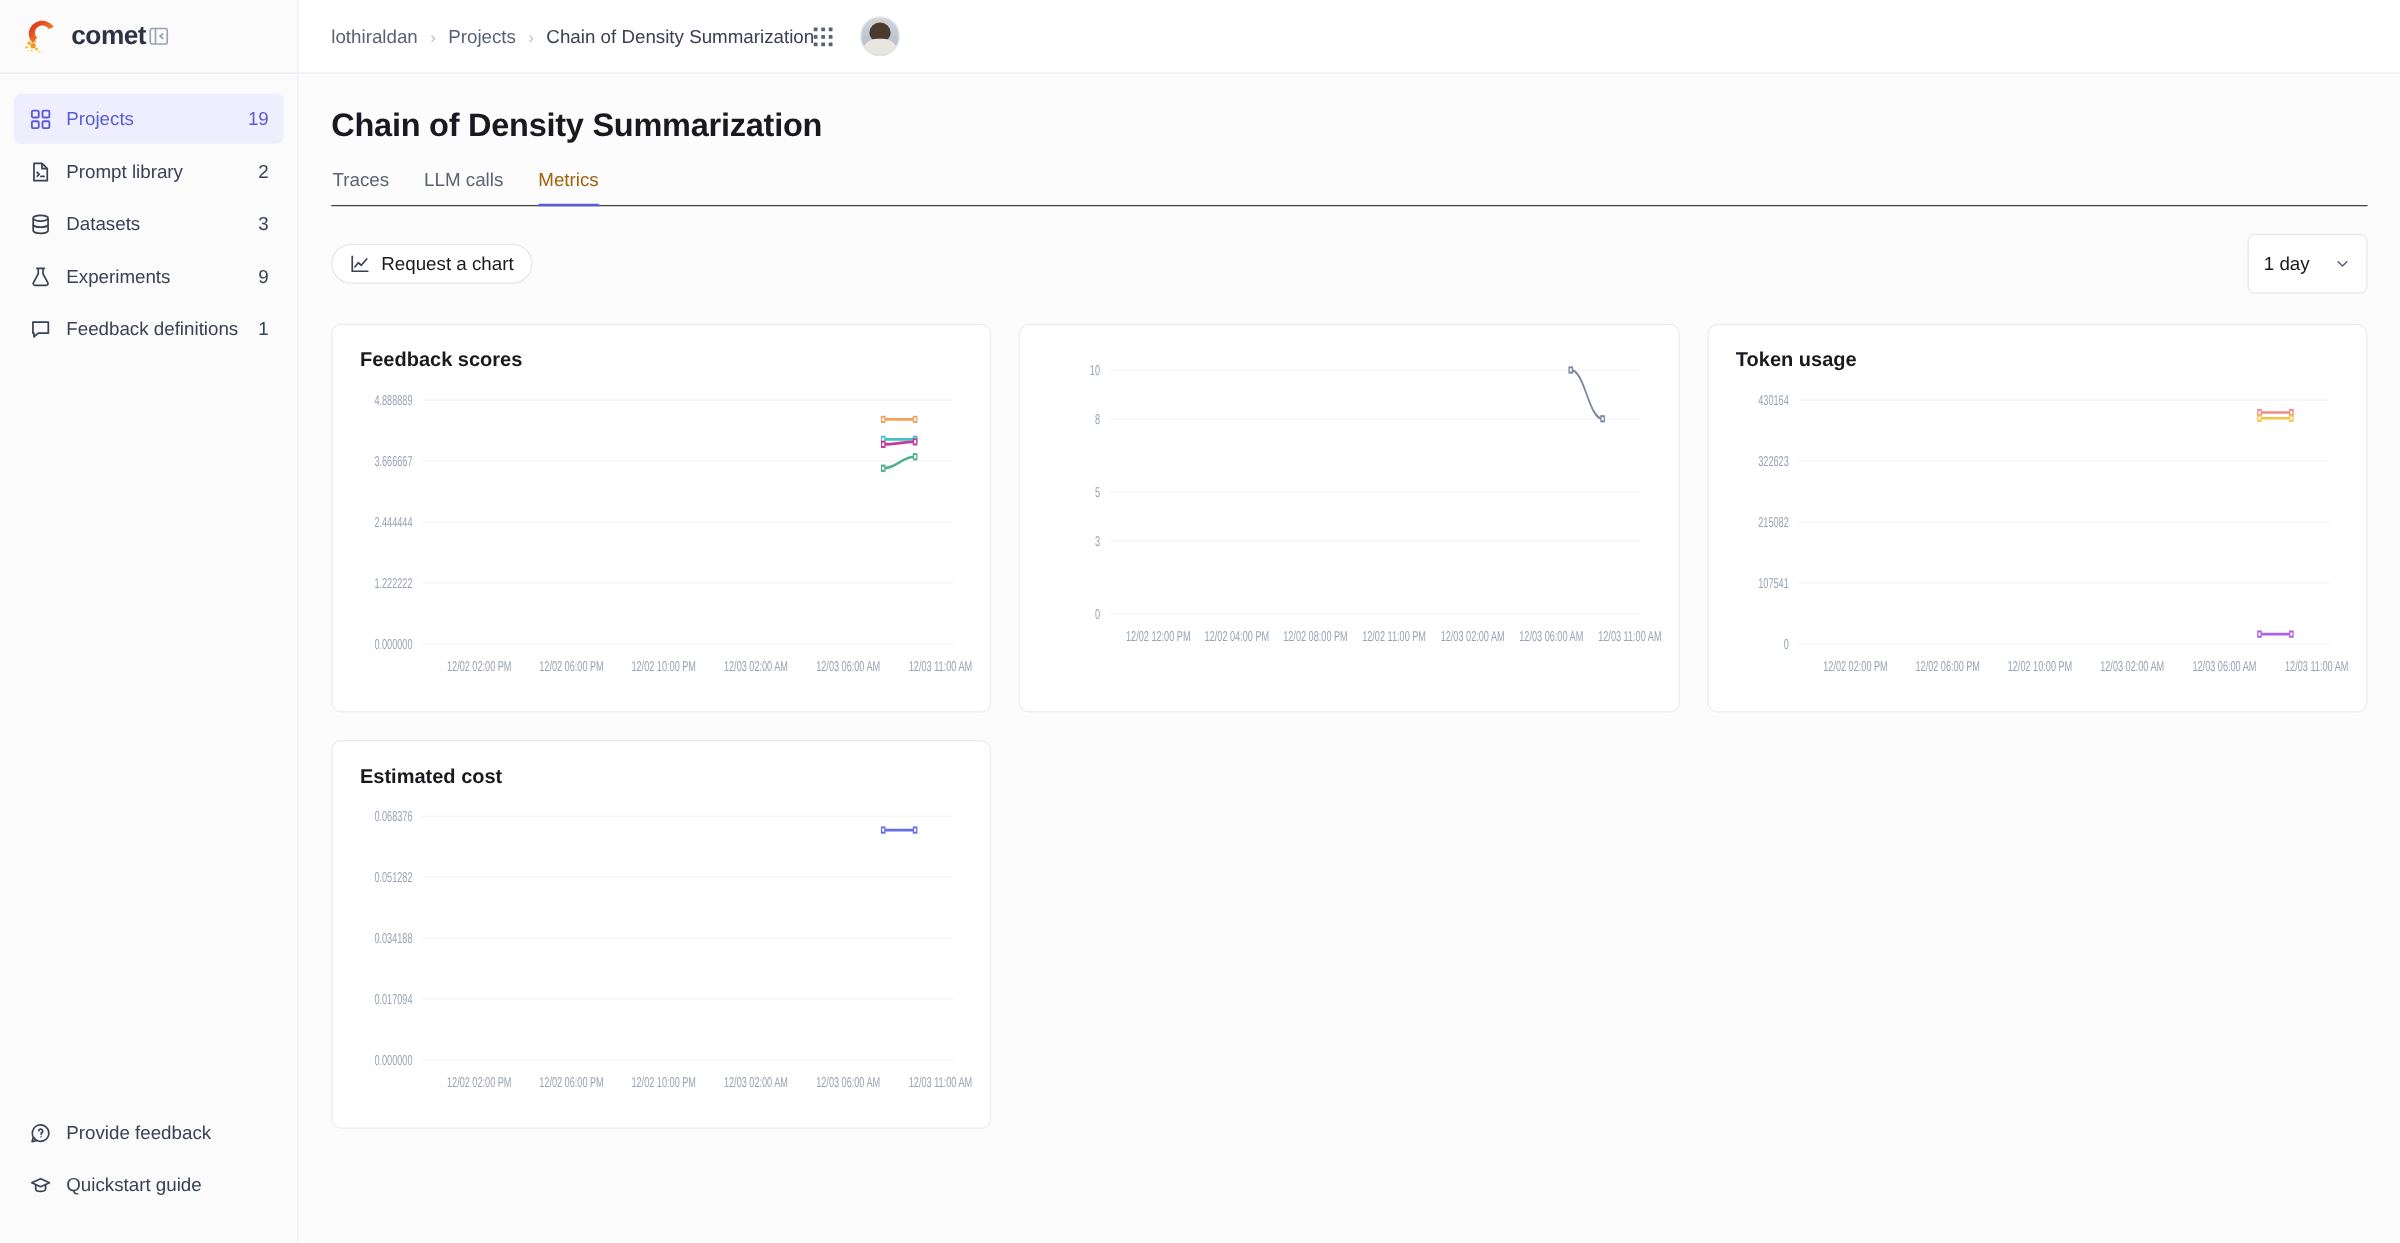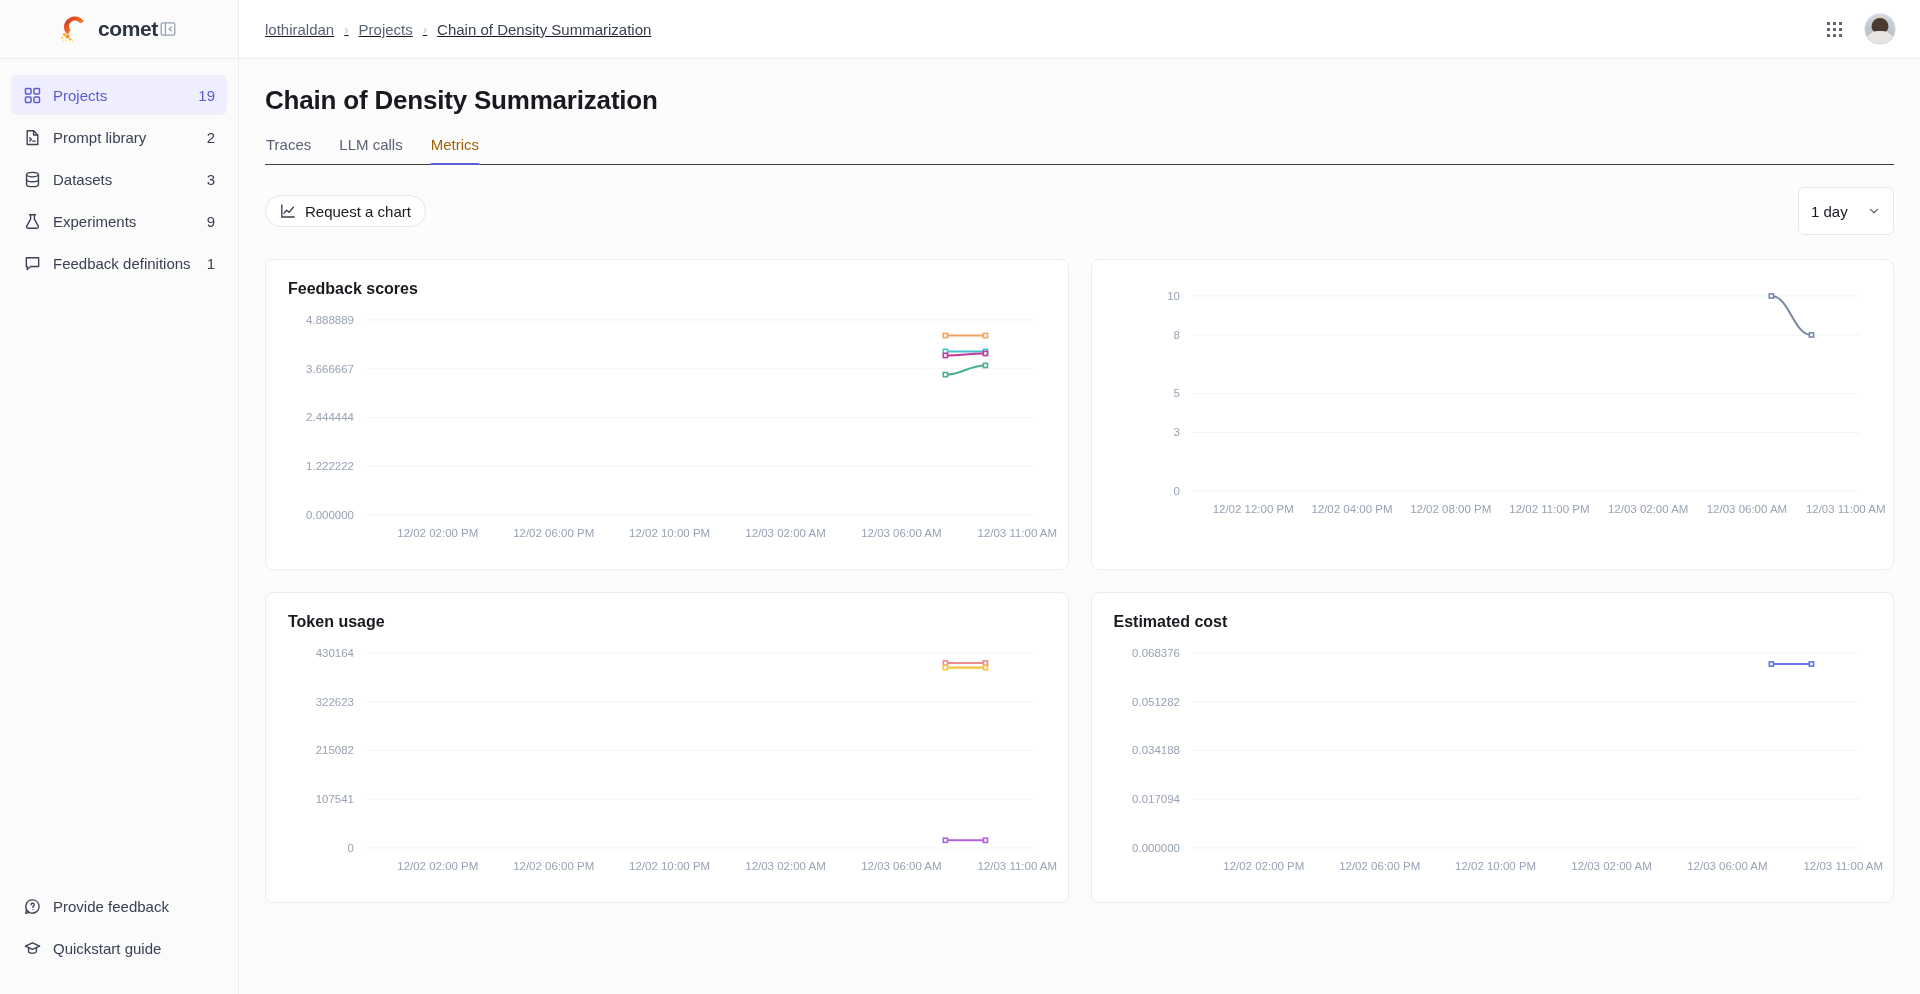--- a/index.html
+++ b/index.html
@@ -14,21 +14,21 @@
 
   
   .sidebar {
     width: 239px; min-width: 239px; height: 994px;
     background: #fbfbfc;
     border-right: 1px solid #eaecf0;
     display: flex; flex-direction: column;
   }
   .sidebar-top {
     height: 59px; min-height: 59px;
-    display: flex; align-items: center; justify-content: center;
+    display: flex; align-items: center; justify-content: flex-start;
     padding: 0 19px 0 19px;
     border-bottom: 1px solid #eaecf0;
   }
   .brand { display: flex; align-items: center; gap: 8px; }
   .brand-mark { width: 30px; height: 28px; position: relative; display:block; }
   .brand-word { font-size: 21px; font-weight: 700; color: #2b3344; letter-spacing: -0.4px; }
   .collapse-btn {
     width: 20px; height: 20px; color: #98a2b3; display:flex; align-items:center; justify-content:center;
     cursor: pointer;
   }
@@ -47,25 +47,24 @@
   .nav-item.active .cnt { color: #5b5bd6; }
 
   .nav-spacer { flex: 1 1 auto; }
   .nav-bottom { padding: 0 11px 24px 11px; }
   .nav-bottom .nav-item { font-size: 15px; }
 
   
   .main { flex: 1; height: 994px; display: flex; flex-direction: column; background: #fff; overflow:hidden;}
   .topbar {
     height: 59px; min-height: 59px;
-    display: flex; align-items: center; justify-content: space-between;
+    display: flex; align-items: center; justify-content: flex-start;
     padding: 0 24px 0 26px;
     border-bottom: 1px solid #eaecf0;
     background: #ffffff;
-    text-decoration: underline;
   }
   .breadcrumb { display: flex; align-items: center; gap: 10px; font-size: 15px; }
   .crumb { color: #596273; cursor: pointer; white-space: nowrap;}
   .crumb.current { color: #394152; cursor: default;}
   .crumb-sep { color: #b9c0cc; font-size: 13px; line-height: 1; }
   .topbar-right { display: flex; align-items: center; gap: 22px; }
   .grid-icon { display: grid; grid-template-columns: repeat(3, 3px); grid-gap: 3px; cursor:pointer;}
   .grid-icon i { width: 3px; height: 3px; background: #596273; border-radius: 0.5px; display:block;}
   .avatar {
     width: 32px; height: 32px; border-radius: 50%; overflow:hidden;
@@ -114,21 +113,21 @@
     display: inline-flex; align-items: center; justify-content: space-between;
     width: 96px; height: 48px; padding: 0 12px;
     border: 1px solid #e4e7ec; border-radius: 6px; background: #fff;
     font-size: 15px; color: #19191f; cursor: pointer;
   }
   .select .chev { color: #596273; display:flex; align-items:center;}
 
   
   .charts {
     display: grid;
-    grid-template-columns: 1fr 1fr;
+    grid-template-columns: 1fr 1fr 1fr;
     gap: 22px;
     padding: 24px 26px 0 26px;
   }
   .card {
     background: #fff; border: 1px solid #eaecf0; border-radius: 8px;
     padding: 20px 22px 18px 22px; height: 311px; position: relative; overflow: hidden;
   }
   .card-title { font-size: 16px; font-weight: 600; color: #19191f; margin-bottom: 6px; }
   .plot { position: relative; width: 100%; height: 245px; }
   .plot svg { display:block; width: 100%; height: 100%; overflow: visible;}

